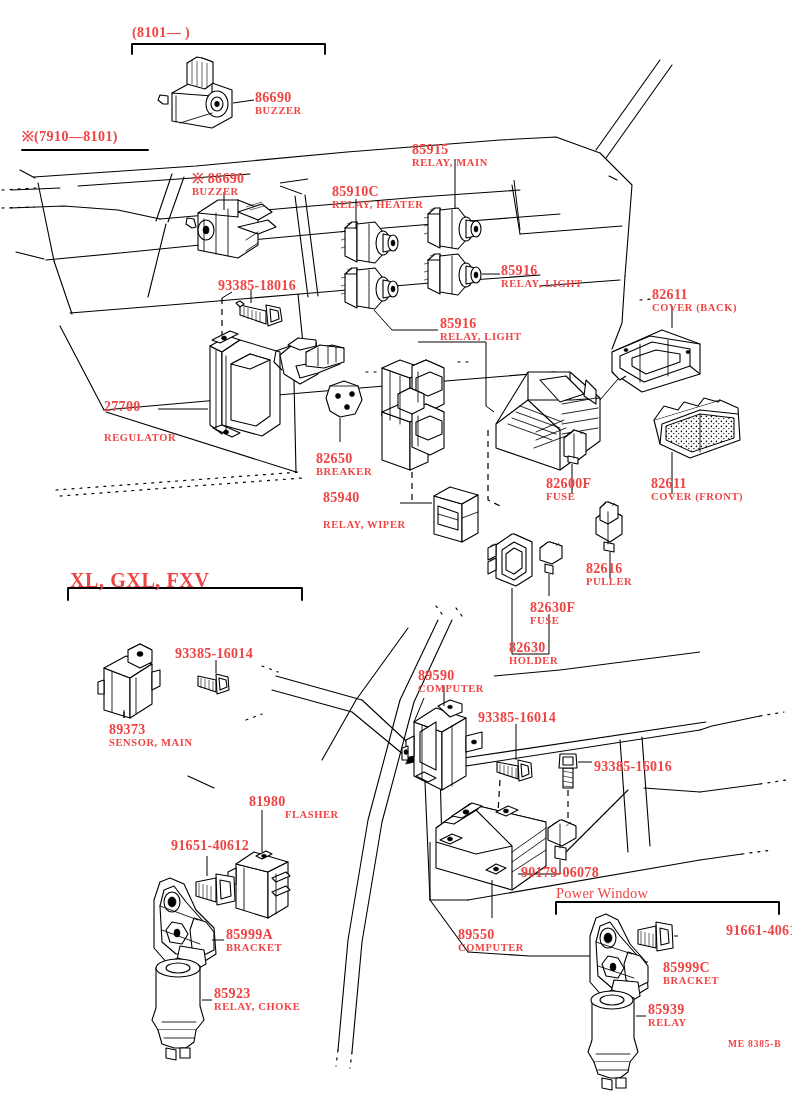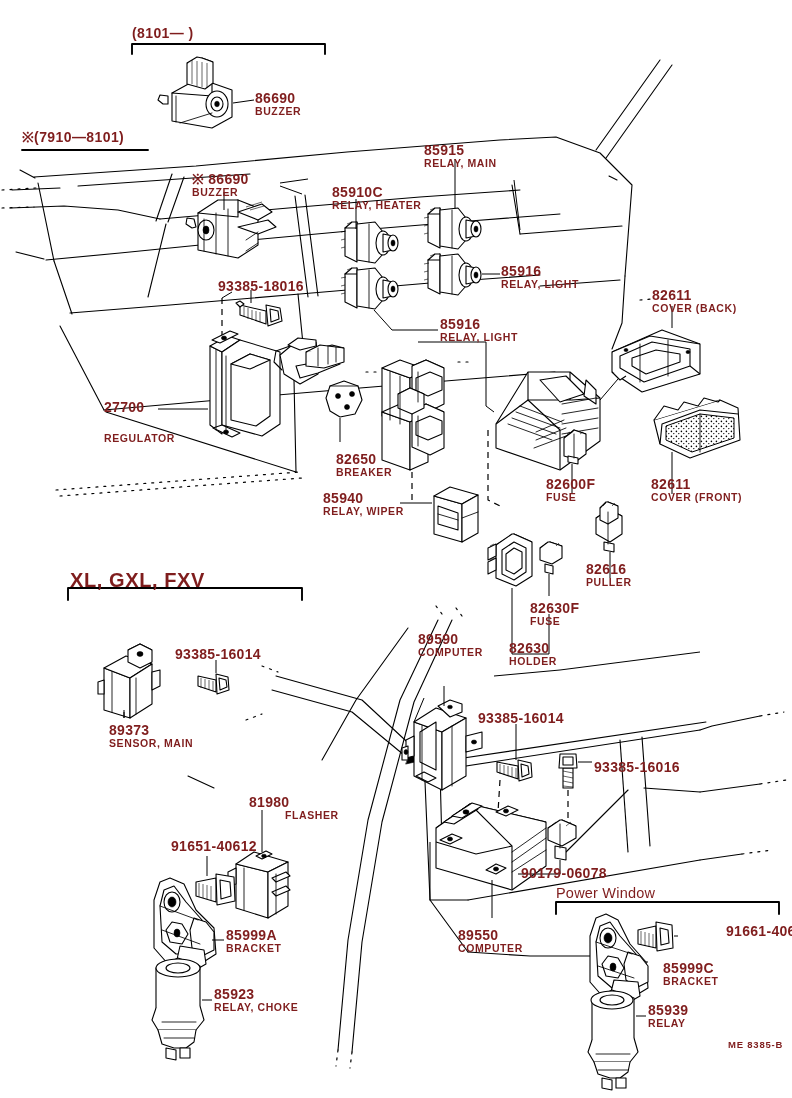--- a/index.html
+++ b/index.html
@@ -16,22 +16,22 @@
     font-family: "Liberation Sans", sans-serif;
   }
   #art {
     position: absolute;
     left: 0; top: 0;
     width: 792px;
     height: 1098px;
   }
   .lbl {
     position: absolute;
-    font-family: Liberation Sans, sans-serif;
-    color: #7f1d1d;
+    font-family: Liberation Serif, serif;
+    color: #ef4444;
     white-space: nowrap;
     line-height: 1.0;
     letter-spacing: 0px;
   }
   .num {
     font-size: 14px;
     font-weight: bold;
     letter-spacing: 0.3px;
   }
   .desc {
@@ -602,21 +602,21 @@
       <div class="lbl grp" style="left: 70px; top: 570px;">XL, GXL, FXV</div>
       <div class="lbl grp-pw" style="left: 556px; top: 886px;">Power Window</div>
       <div class="lbl" style="left: 255px; top: 91px;">
         <div class="num">86690</div>
         <div class="desc" style="margin-top: 1px;">BUZZER</div>
       </div>
       <div class="lbl" style="left: 192px; top: 172px;">
         <div class="num">※ 86690</div>
         <div class="desc" style="margin-top: 1px;">BUZZER</div>
       </div>
-      <div class="lbl" style="left: 424px; top: 143px;">
+      <div class="lbl" style="left: 412px; top: 143px;">
         <div class="num">85915</div>
         <div class="desc" style="margin-top: 1px;">RELAY, MAIN</div>
       </div>
       <div class="lbl" style="left: 332px; top: 185px;">
         <div class="num">85910C</div>
         <div class="desc" style="margin-top: 1px;">RELAY, HEATER</div>
       </div>
       <div class="lbl" style="left: 501px; top: 264px;">
         <div class="num">85916</div>
         <div class="desc" style="margin-top: 1px;">RELAY, LIGHT</div>
@@ -625,27 +625,27 @@
         <div class="num">85916</div>
         <div class="desc" style="margin-top: 1px;">RELAY, LIGHT</div>
       </div>
       <div class="lbl" style="left: 218px; top: 279px;">
         <div class="num">93385-18016</div>
       </div>
       <div class="lbl" style="left: 104px; top: 400px;">
         <div class="num">27700</div>
         <div class="desc" style="margin-top: 19px;">REGULATOR</div>
       </div>
-      <div class="lbl" style="left: 336px; top: 452px;">
+      <div class="lbl" style="left: 316px; top: 452px;">
         <div class="num">82650</div>
         <div class="desc" style="margin-top: 1px;">BREAKER</div>
       </div>
       <div class="lbl" style="left: 323px; top: 491px;">
         <div class="num">85940</div>
-        <div class="desc" style="margin-top: 1px;">RELAY, WIPER</div>
+        <div class="desc" style="margin-top: 15px;">RELAY, WIPER</div>
       </div>
       <div class="lbl" style="left: 652px; top: 288px;">
         <div class="num">82611</div>
         <div class="desc" style="margin-top: 1px;">COVER (BACK)</div>
       </div>
       <div class="lbl" style="left: 651px; top: 477px;">
         <div class="num">82611</div>
         <div class="desc" style="margin-top: 1px;">COVER (FRONT)</div>
       </div>
       <div class="lbl" style="left: 546px; top: 477px;">
@@ -664,21 +664,21 @@
         <div class="num">82630</div>
         <div class="desc" style="margin-top: 1px;">HOLDER</div>
       </div>
       <div class="lbl" style="left: 109px; top: 723px;">
         <div class="num">89373</div>
         <div class="desc" style="margin-top: 1px;">SENSOR, MAIN</div>
       </div>
       <div class="lbl" style="left: 175px; top: 647px;">
         <div class="num">93385-16014</div>
       </div>
-      <div class="lbl" style="left: 418px; top: 632px;">
+      <div class="lbl" style="left: 418px; top: 669px;">
         <div class="num">89590</div>
         <div class="desc" style="margin-top: 1px;">COMPUTER</div>
       </div>
       <div class="lbl" style="left: 478px; top: 711px;">
         <div class="num">93385-16014</div>
       </div>
       <div class="lbl" style="left: 594px; top: 760px;">
         <div class="num">93385-16016</div>
       </div>
       <div class="lbl" style="left: 249px; top: 795px;">

